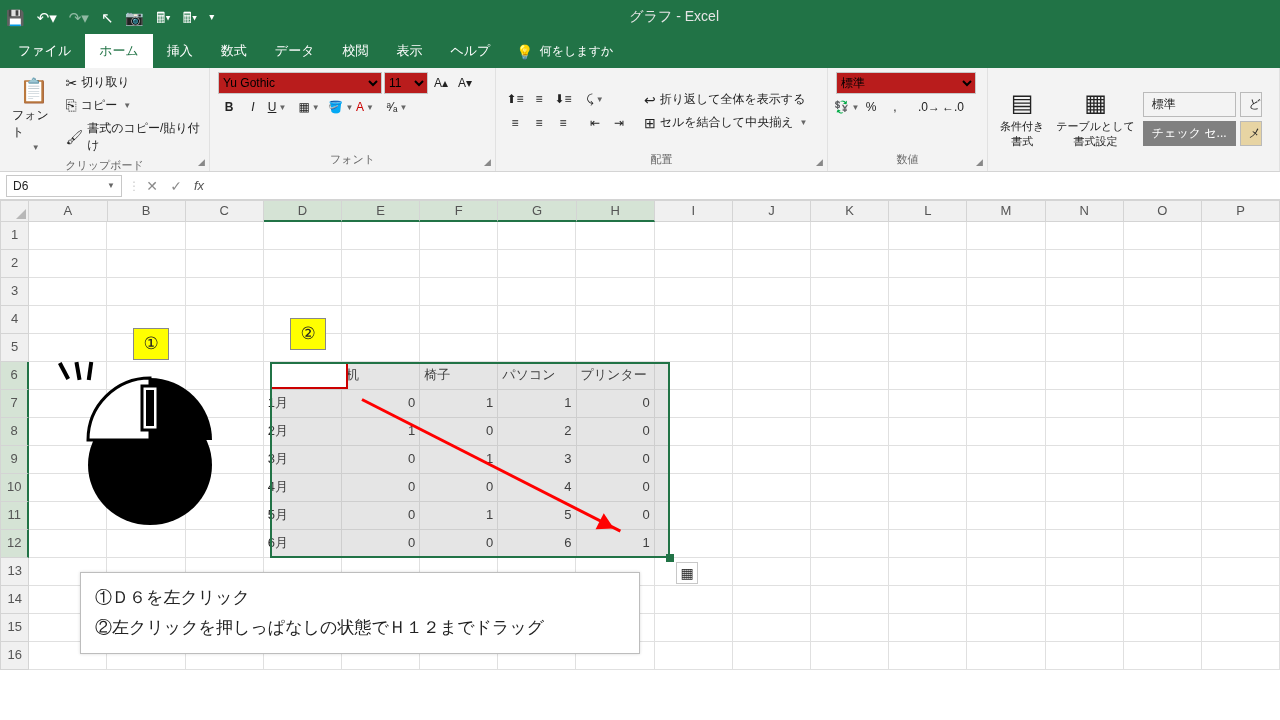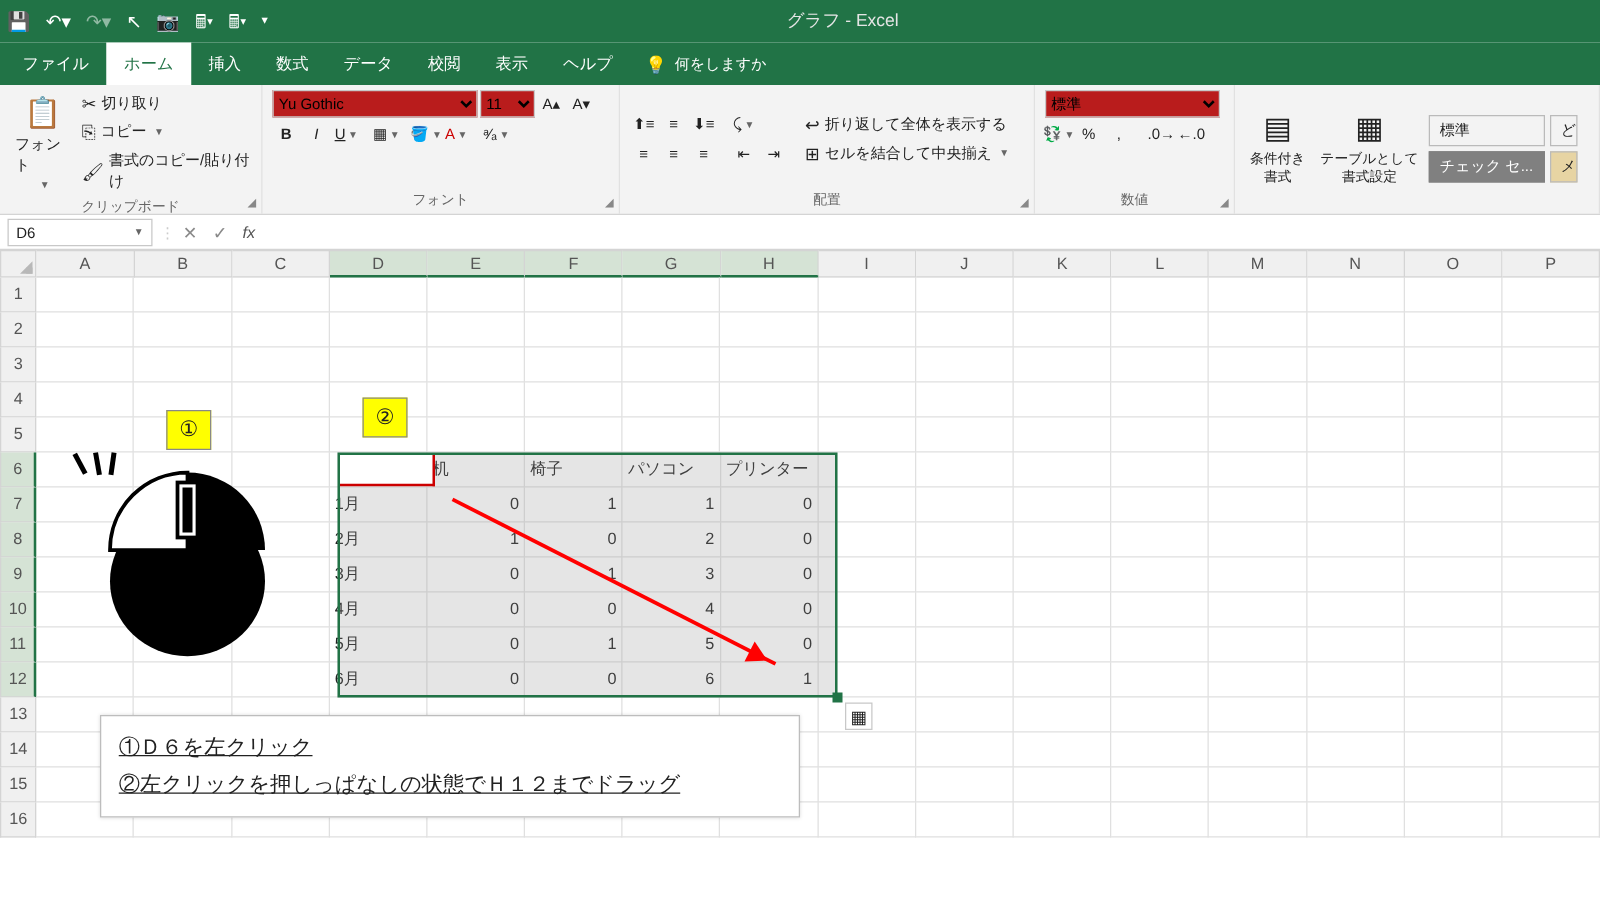--- a/index.html
+++ b/index.html
@@ -597,17 +597,17 @@
     <div style="left:26px; transform:rotate(8deg)"></div>
   </div>
   <svg class="mouse-svg" width="140" height="160" style="left:80px; top:170px;" viewBox="0 0 140 160">
     <ellipse cx="70" cy="95" rx="62" ry="60" fill="#000"></ellipse>
     <path d="M70 8 A62 62 0 0 0 8 70 L70 70 Z" fill="#fff" stroke="#000" stroke-width="3"></path>
     <path d="M70 8 A62 62 0 0 1 132 70 L70 70 Z" fill="#000"></path>
     <rect x="62" y="16" width="16" height="44" fill="#fff" stroke="#000" stroke-width="3"></rect>
     <rect x="66" y="20" width="8" height="36" fill="#000"></rect>
   </svg>
 
-  <div class="note-box" style="left:80px; top:372px; width:560px;text-decoration:underline;">
+  <div class="note-box" style="left:80px; top:372px; width:560px;">
     <div>①Ｄ６を左クリック</div>
     <div>②左クリックを押しっぱなしの状態でＨ１２までドラッグ</div>
   </div>
 </div>
 
 </body></html>

